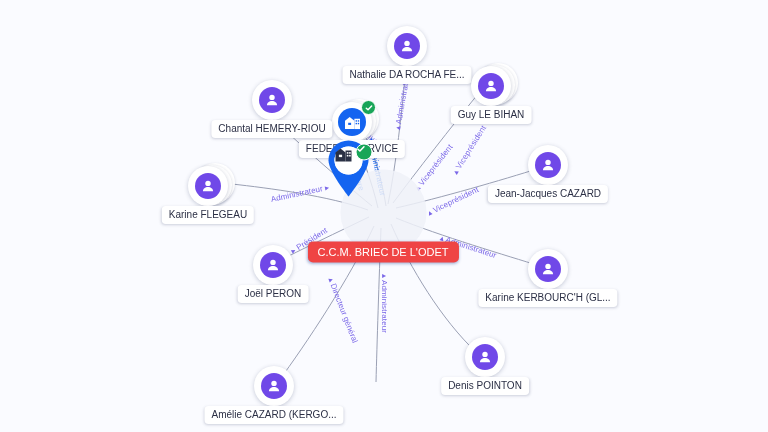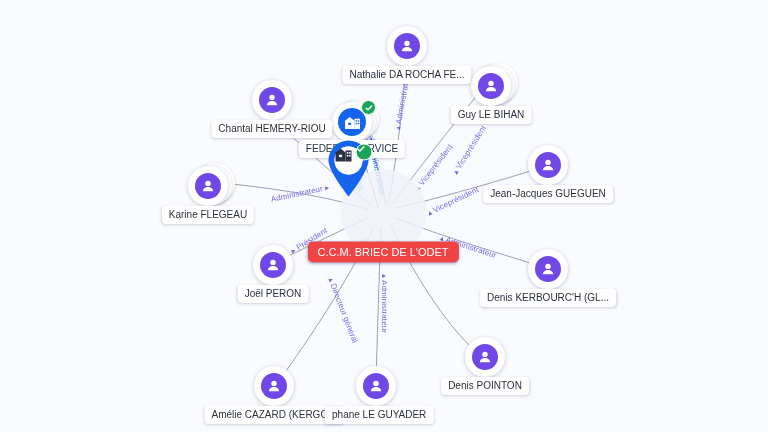--- a/index.html
+++ b/index.html
@@ -264,21 +264,21 @@
     <div class="avatar-wrap">
       <div class="avatar">
         <div class="disc">
           <svg width="14" height="14" viewBox="0 0 16 16" xmlns="http://www.w3.org/2000/svg">
             <circle cx="8" cy="5" r="3.1" fill="#ffffff"></circle>
             <path d="M2.2 14c0-3.2 2.6-5 5.8-5s5.8 1.8 5.8 5z" fill="#ffffff"></path>
           </svg>
         </div>
       </div>
     </div>
-    <div class="nlabel">Jean-Jacques GUEGUEN</div>
+    <div class="nlabel">Jean-Jacques CAZARD</div>
   </div>
 
   <div class="node" style="left:208px;top:186px;">
     <div class="avatar-wrap">
       <div class="stack s1"></div>
       <div class="stack s2"></div>
       <div class="avatar">
         <div class="disc">
           <svg width="14" height="14" viewBox="0 0 16 16" xmlns="http://www.w3.org/2000/svg">
             <circle cx="8" cy="5" r="3.1" fill="#ffffff"></circle>
@@ -294,21 +294,21 @@
     <div class="avatar-wrap">
       <div class="avatar">
         <div class="disc">
           <svg width="14" height="14" viewBox="0 0 16 16" xmlns="http://www.w3.org/2000/svg">
             <circle cx="8" cy="5" r="3.1" fill="#ffffff"></circle>
             <path d="M2.2 14c0-3.2 2.6-5 5.8-5s5.8 1.8 5.8 5z" fill="#ffffff"></path>
           </svg>
         </div>
       </div>
     </div>
-    <div class="nlabel">Denis KERBOURC'H (GL...</div>
+    <div class="nlabel">Karine KERBOURC'H (GL...</div>
   </div>
 
   <div class="node" style="left:273px;top:265px;">
     <div class="avatar-wrap">
       <div class="avatar">
         <div class="disc">
           <svg width="14" height="14" viewBox="0 0 16 16" xmlns="http://www.w3.org/2000/svg">
             <circle cx="8" cy="5" r="3.1" fill="#ffffff"></circle>
             <path d="M2.2 14c0-3.2 2.6-5 5.8-5s5.8 1.8 5.8 5z" fill="#ffffff"></path>
           </svg>
@@ -339,27 +339,14 @@
           <svg width="14" height="14" viewBox="0 0 16 16" xmlns="http://www.w3.org/2000/svg">
             <circle cx="8" cy="5" r="3.1" fill="#ffffff"></circle>
             <path d="M2.2 14c0-3.2 2.6-5 5.8-5s5.8 1.8 5.8 5z" fill="#ffffff"></path>
           </svg>
         </div>
       </div>
     </div>
     <div class="nlabel">Amélie CAZARD (KERGO...</div>
   </div>
 
-  <div class="node" style="left:376px;top:386px;">
-    <div class="avatar-wrap">
-      <div class="avatar">
-        <div class="disc">
-          <svg width="14" height="14" viewBox="0 0 16 16" xmlns="http://www.w3.org/2000/svg">
-            <circle cx="8" cy="5" r="3.1" fill="#ffffff"></circle>
-            <path d="M2.2 14c0-3.2 2.6-5 5.8-5s5.8 1.8 5.8 5z" fill="#ffffff"></path>
-          </svg>
-        </div>
-      </div>
-    </div>
-    <div class="nlabel" style="left:58%;">phane LE GUYADER</div>
-  </div>
 
 </div>
 
 </body></html>

